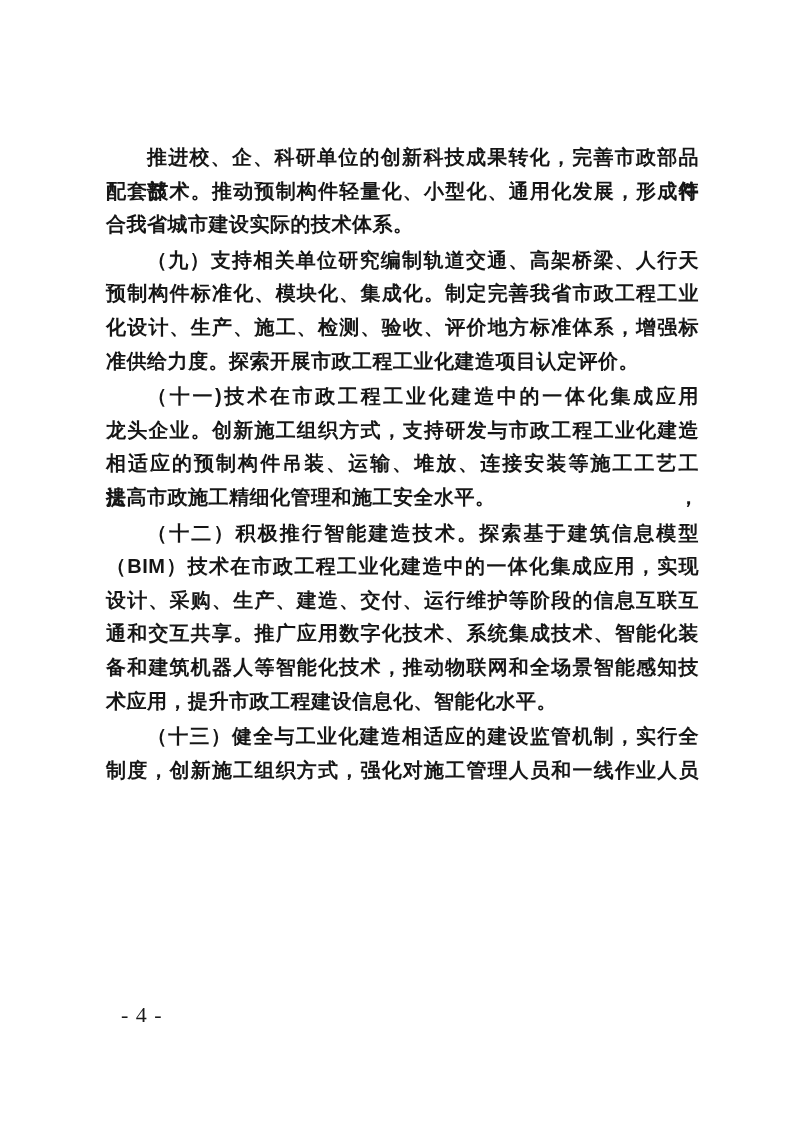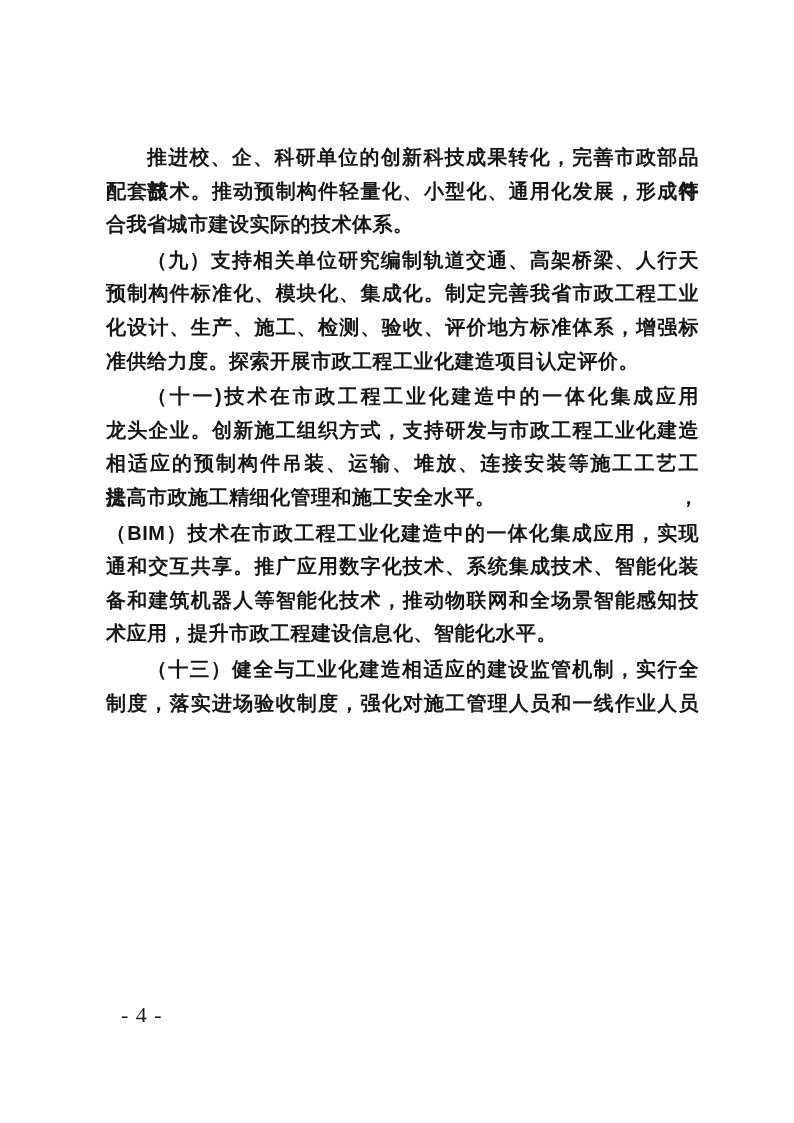--- a/index.html
+++ b/index.html
@@ -63,27 +63,29 @@
 
 
     <div class="para">
       <div class="ln indent">（十一)技术在市政工程工业化建造中的一体化集成应用</div>
       <div class="ln">龙头企业。创新施工组织方式，支持研发与市政工程工业化建造</div>
       <div class="ln">相适应的预制构件吊装、运输、堆放、连接安装等施工工艺工法，</div>
       <div class="ln end">提高市政施工精细化管理和施工安全水平。</div>
     </div>
 
     <div class="para">
+      <div class="ln indent">（十二）积极推行智能建造技术。探索基于建筑信息模型</div>
       <div class="ln">（BIM）技术在市政工程工业化建造中的一体化集成应用，实现</div>
+      <div class="ln">设计、采购、生产、建造、交付、运行维护等阶段的信息互联互</div>
       <div class="ln">通和交互共享。推广应用数字化技术、系统集成技术、智能化装</div>
       <div class="ln">备和建筑机器人等智能化技术，推动物联网和全场景智能感知技</div>
       <div class="ln end">术应用，提升市政工程建设信息化、智能化水平。</div>
     </div>
 
     <div class="para">
       <div class="ln indent">（十三）健全与工业化建造相适应的建设监管机制，实行全</div>
-      <div class="ln">制度，落实进场验收制度，强化对施工管理人员和一线作业人员</div>
+      <div class="ln">制度，创新施工组织方式，强化对施工管理人员和一线作业人员</div>
     </div>
 
   </div>
 
   <div class="footer">- 4 -</div>
 </div>
 
 </body></html>

